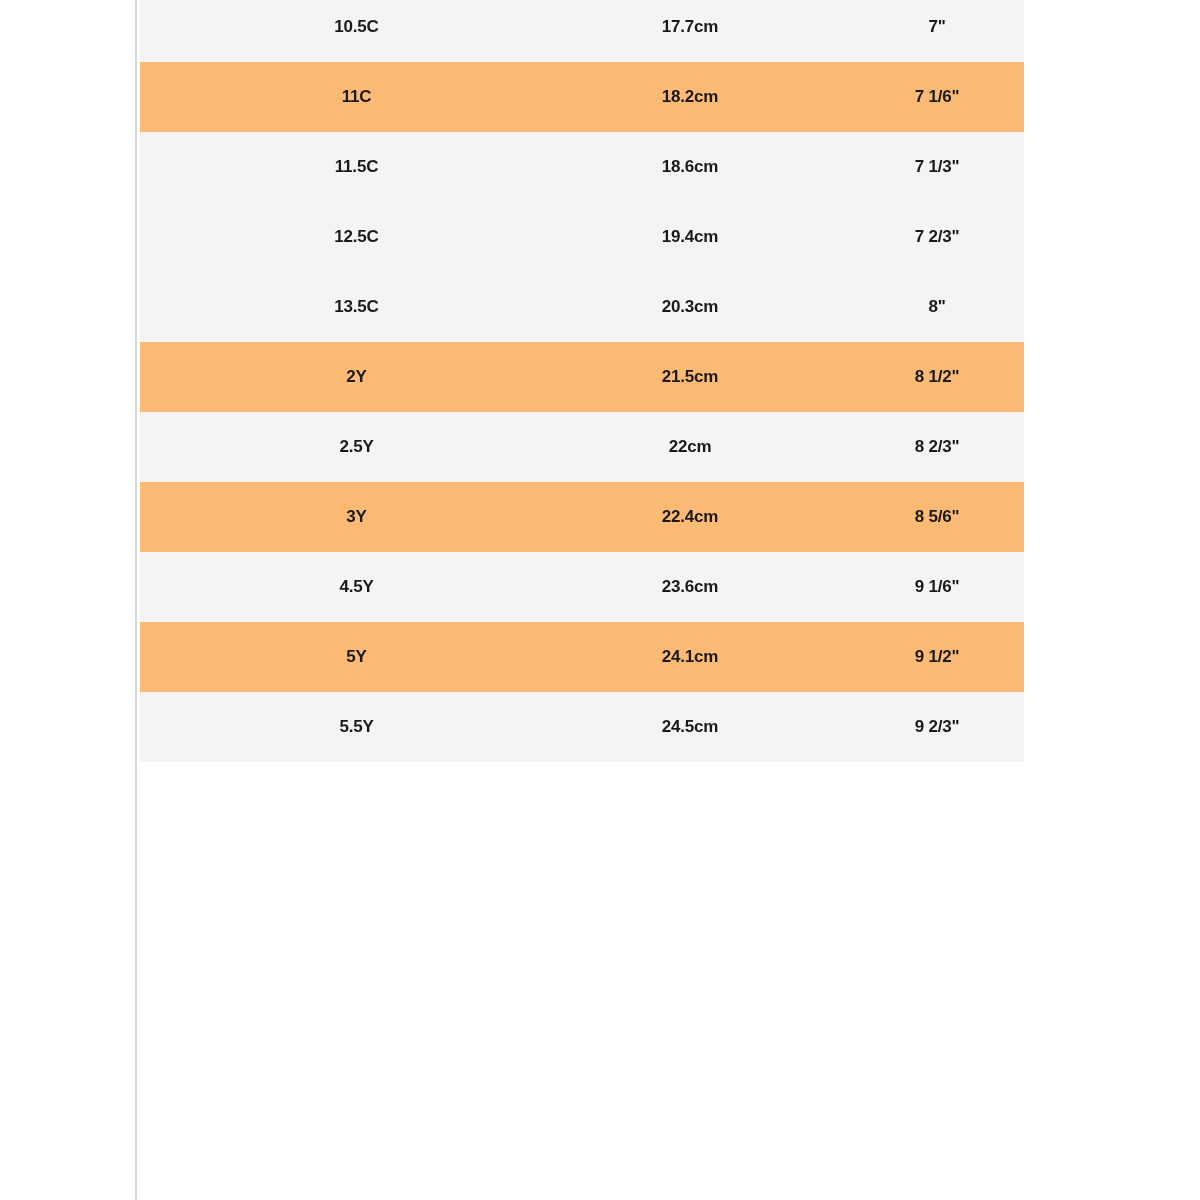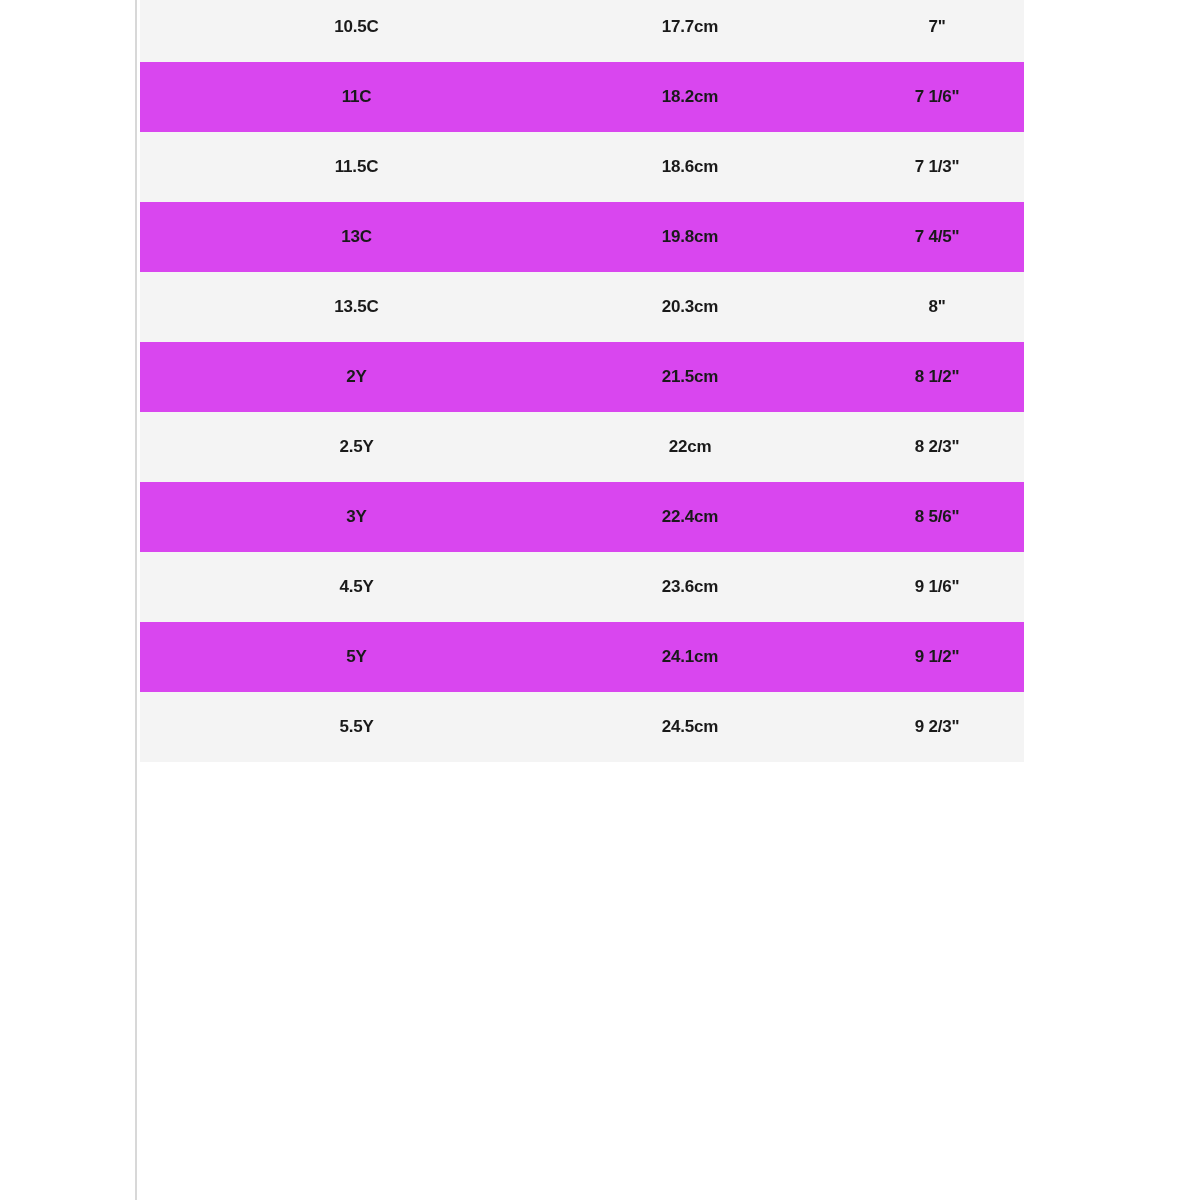--- a/index.html
+++ b/index.html
@@ -43,21 +43,21 @@
     table-layout: fixed;
   }
 
   .size-table tr {
     height: 70px;
   }
   .size-table tr.row-even {
     background: #f4f4f4;
   }
   .size-table tr.row-odd {
-    background: #d946ef;
+    background: #fdba74;
   }
 
   .size-table td {
     padding: 0;
     margin: 0;
     border: 0;
     text-align: center;
     vertical-align: middle;
     font-size: 17px;
     font-weight: bold;
@@ -98,24 +98,24 @@
         <tr class="row-odd">
           <td class="cell-us">11C</td>
           <td class="cell-cm">18.2cm</td>
           <td class="cell-in">7 1/6"</td>
         </tr>
         <tr class="row-even">
           <td class="cell-us">11.5C</td>
           <td class="cell-cm">18.6cm</td>
           <td class="cell-in">7 1/3"</td>
         </tr>
-        <tr class="row-odd">
-          <td class="cell-us">13C</td>
-          <td class="cell-cm">19.8cm</td>
-          <td class="cell-in">7 4/5"</td>
+        <tr class="row-even">
+          <td class="cell-us">12.5C</td>
+          <td class="cell-cm">19.4cm</td>
+          <td class="cell-in">7 2/3"</td>
         </tr>
         <tr class="row-even">
           <td class="cell-us">13.5C</td>
           <td class="cell-cm">20.3cm</td>
           <td class="cell-in">8"</td>
         </tr>
         <tr class="row-odd">
           <td class="cell-us">2Y</td>
           <td class="cell-cm">21.5cm</td>
           <td class="cell-in">8 1/2"</td>

